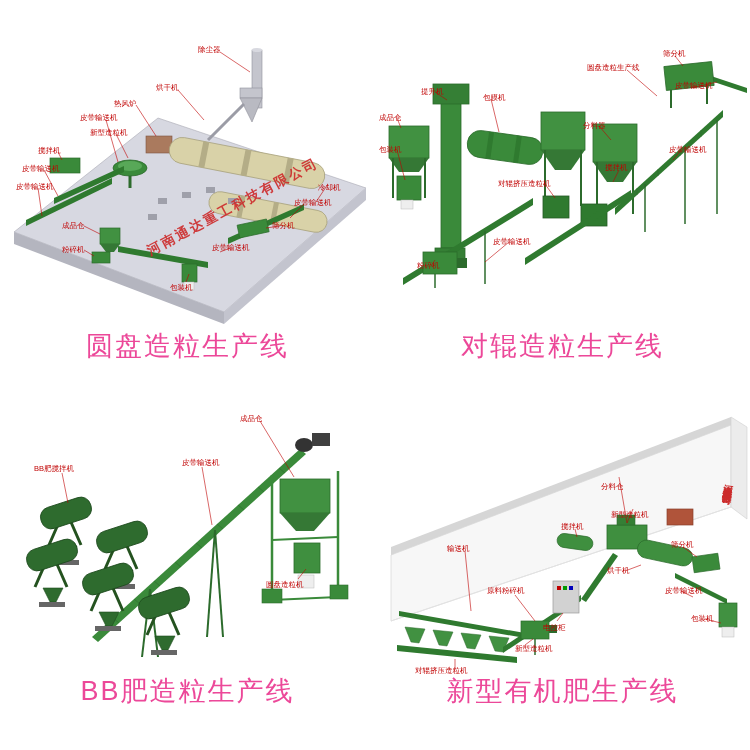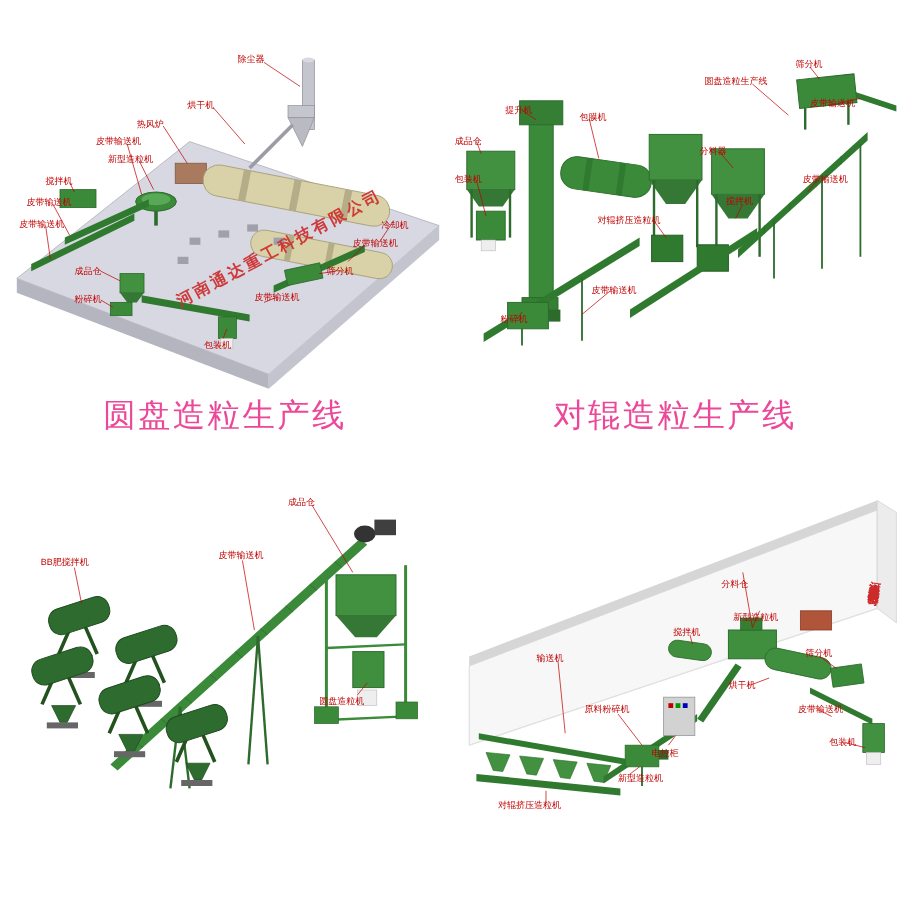--- a/index.html
+++ b/index.html
@@ -326,20 +326,21 @@
         <line x1="260" y1="46" x2="294" y2="102"></line>
         <line x1="62" y1="98" x2="68" y2="128"></line>
         <line x1="202" y1="92" x2="212" y2="150"></line>
         <line x1="298" y1="204" x2="306" y2="194"></line>
       </g>
     </svg>
     <span class="lbl" style="left:240px;top:40px">成品仓</span>
     <span class="lbl" style="left:34px;top:90px">BB肥搅拌机</span>
     <span class="lbl" style="left:182px;top:84px">皮带输送机</span>
     <span class="lbl" style="left:266px;top:206px">圆盘造粒机</span>
+    <div class="caption">BB肥造粒生产线</div>
   </div>
 
   <div class="quad q-bot">
     <svg width="375" height="310" viewBox="0 0 375 310">
       <g>
         <polygon points="16,180 356,50 356,132 16,246" fill="#f7f7f7" stroke="#d0d0d0" stroke-width="0.6"></polygon>
         <polygon points="16,180 356,50 356,42 16,172" fill="#d6d6d6"></polygon>
         <polygon points="356,42 372,52 372,144 356,132" fill="#ececec" stroke="#d0d0d0" stroke-width="0.6"></polygon>
         <line x1="16" y1="246" x2="356" y2="132" stroke="#e2e2e2" stroke-width="1"></line>
       </g>
@@ -412,15 +413,16 @@
     <span class="lbl" style="left:186px;top:148px">搅拌机</span>
     <span class="lbl" style="left:236px;top:136px">新型造粒机</span>
     <span class="lbl" style="left:232px;top:192px">烘干机</span>
     <span class="lbl" style="left:296px;top:166px">筛分机</span>
     <span class="lbl" style="left:290px;top:212px">皮带输送机</span>
     <span class="lbl" style="left:316px;top:240px">包装机</span>
     <span class="lbl" style="left:168px;top:249px">电控柜</span>
     <span class="lbl" style="left:40px;top:292px">对辊挤压造粒机</span>
     <span class="lbl" style="left:140px;top:270px">新型造粒机</span>
     <div class="wm-wall">河南通达重工科技有限公司</div>
+    <div class="caption">新型有机肥生产线</div>
   </div>
 
 </div>
 
 </body></html>

